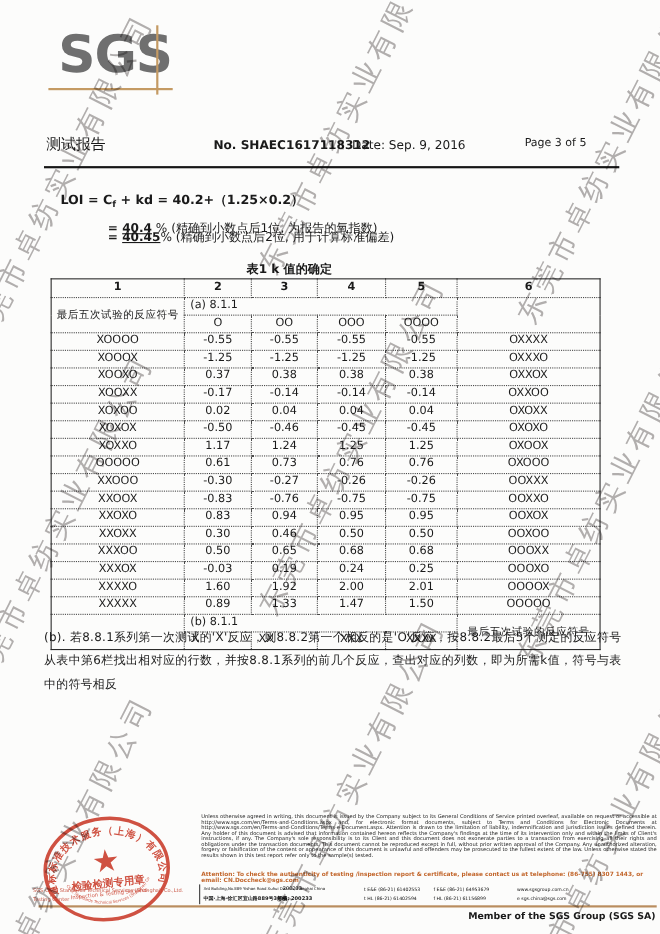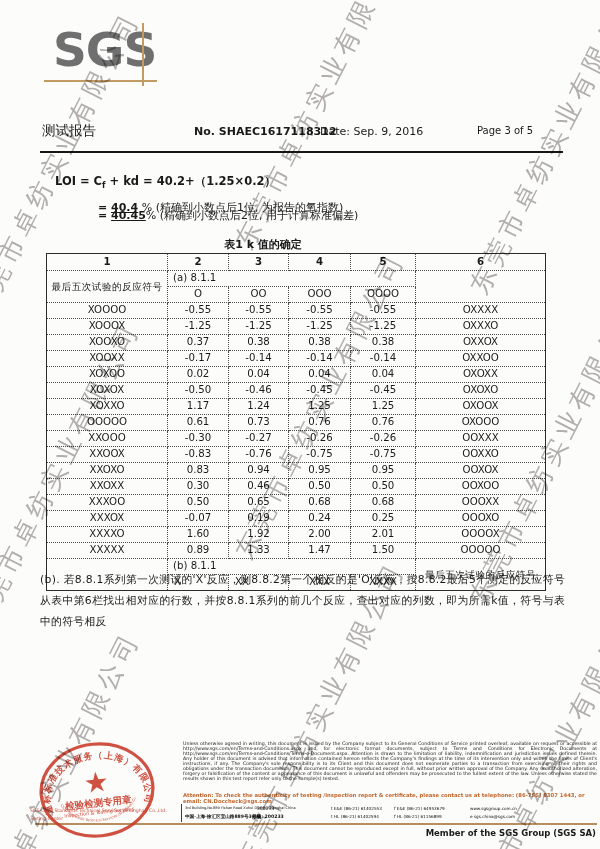--- a/index.html
+++ b/index.html
@@ -226,21 +226,21 @@
         <tr>
           <td>XXXOO</td>
           <td>0.50</td>
           <td>0.65</td>
           <td>0.68</td>
           <td>0.68</td>
           <td>OOOXX</td>
         </tr>
         <tr>
           <td>XXXOX</td>
-          <td>-0.07</td>
+          <td>-0.03</td>
           <td>0.19</td>
           <td>0.24</td>
           <td>0.25</td>
           <td>OOOXO</td>
         </tr>
         <tr>
           <td>XXXXO</td>
           <td>1.60</td>
           <td>1.92</td>
           <td>2.00</td>

